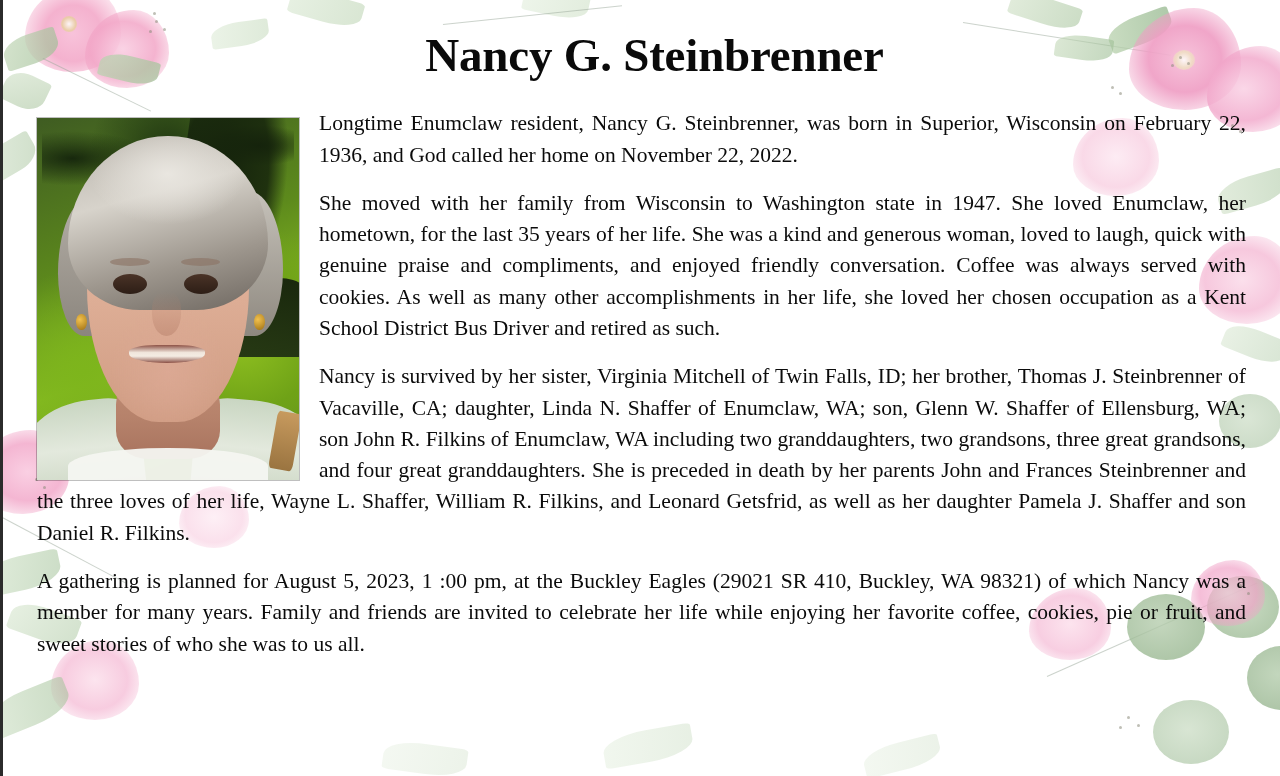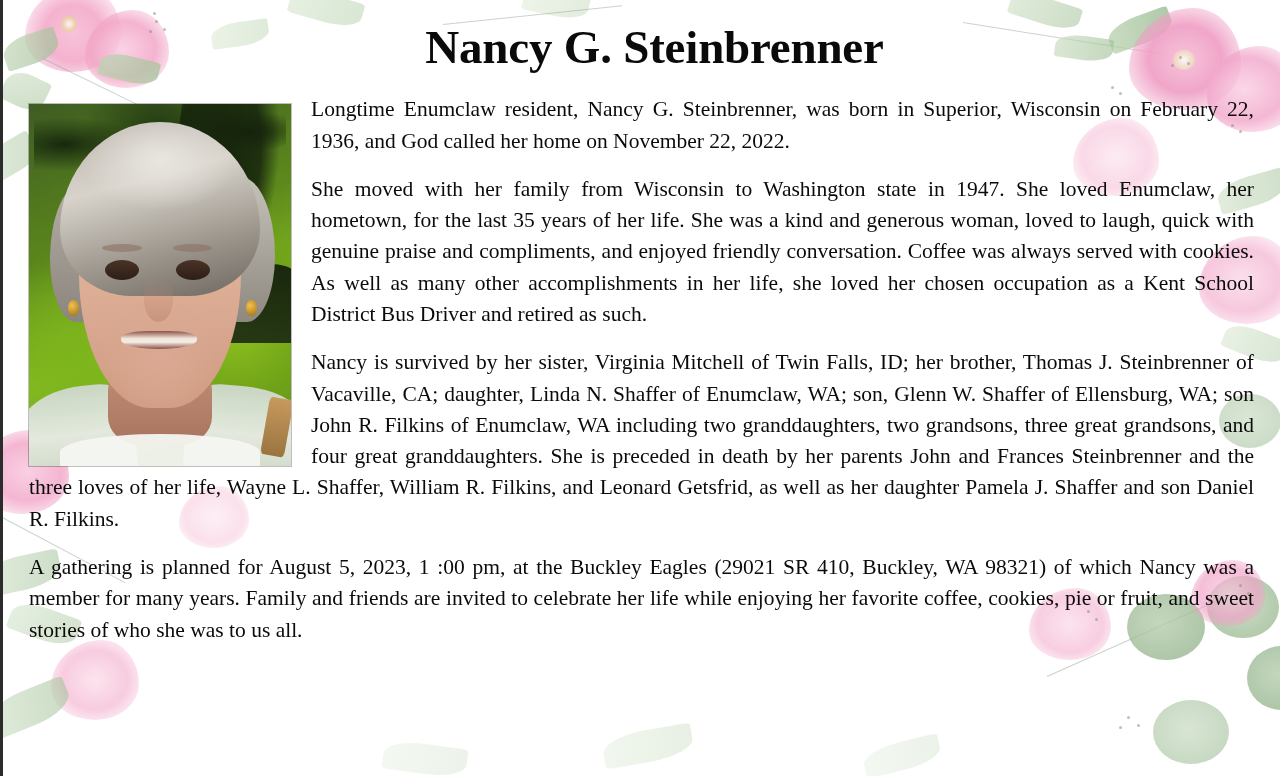--- a/index.html
+++ b/index.html
@@ -56,21 +56,21 @@
     width: 3px; height: 3px;
     border-radius: 50%;
     background: #8a8a7a;
     opacity: .55;
   }
 
   
   #content {
     position: relative;
     z-index: 3;
-    padding: 0;
+    padding: 8px;
   }
 
   #title {
     text-align: center;
     font-size: 47px;
     font-weight: bold;
     letter-spacing: -0.2px;
     color: #0a0a0a;
     margin: 0;
     padding: 23px 0 4px 26px;
@@ -220,21 +220,21 @@
   p.para {
     font-size: 21.5px;
     line-height: 1.455;
     color: #0b0b0b;
     margin: 0 0 17px 0;
     text-align: justify;
     text-justify: inter-word;
     hyphens: none;
   }
   p.para:last-child { margin-bottom: 0; }
-  #p1 { margin-top: 18px; }
+  #p1 { margin-top: 24px; }
   #p4 { margin-bottom: 6px; }
 </style>
 </head>
 <body>
 
 <div id="page">
 
   <div id="floral">
 
     <div class="petal" style="left:22px; top:-14px; width:96px; height:86px; background:radial-gradient(ellipse at 50% 55%, #f7bcd6 0%, #f3a9c9 42%, rgba(243,169,201,.15) 85%); opacity:.9;"></div>

